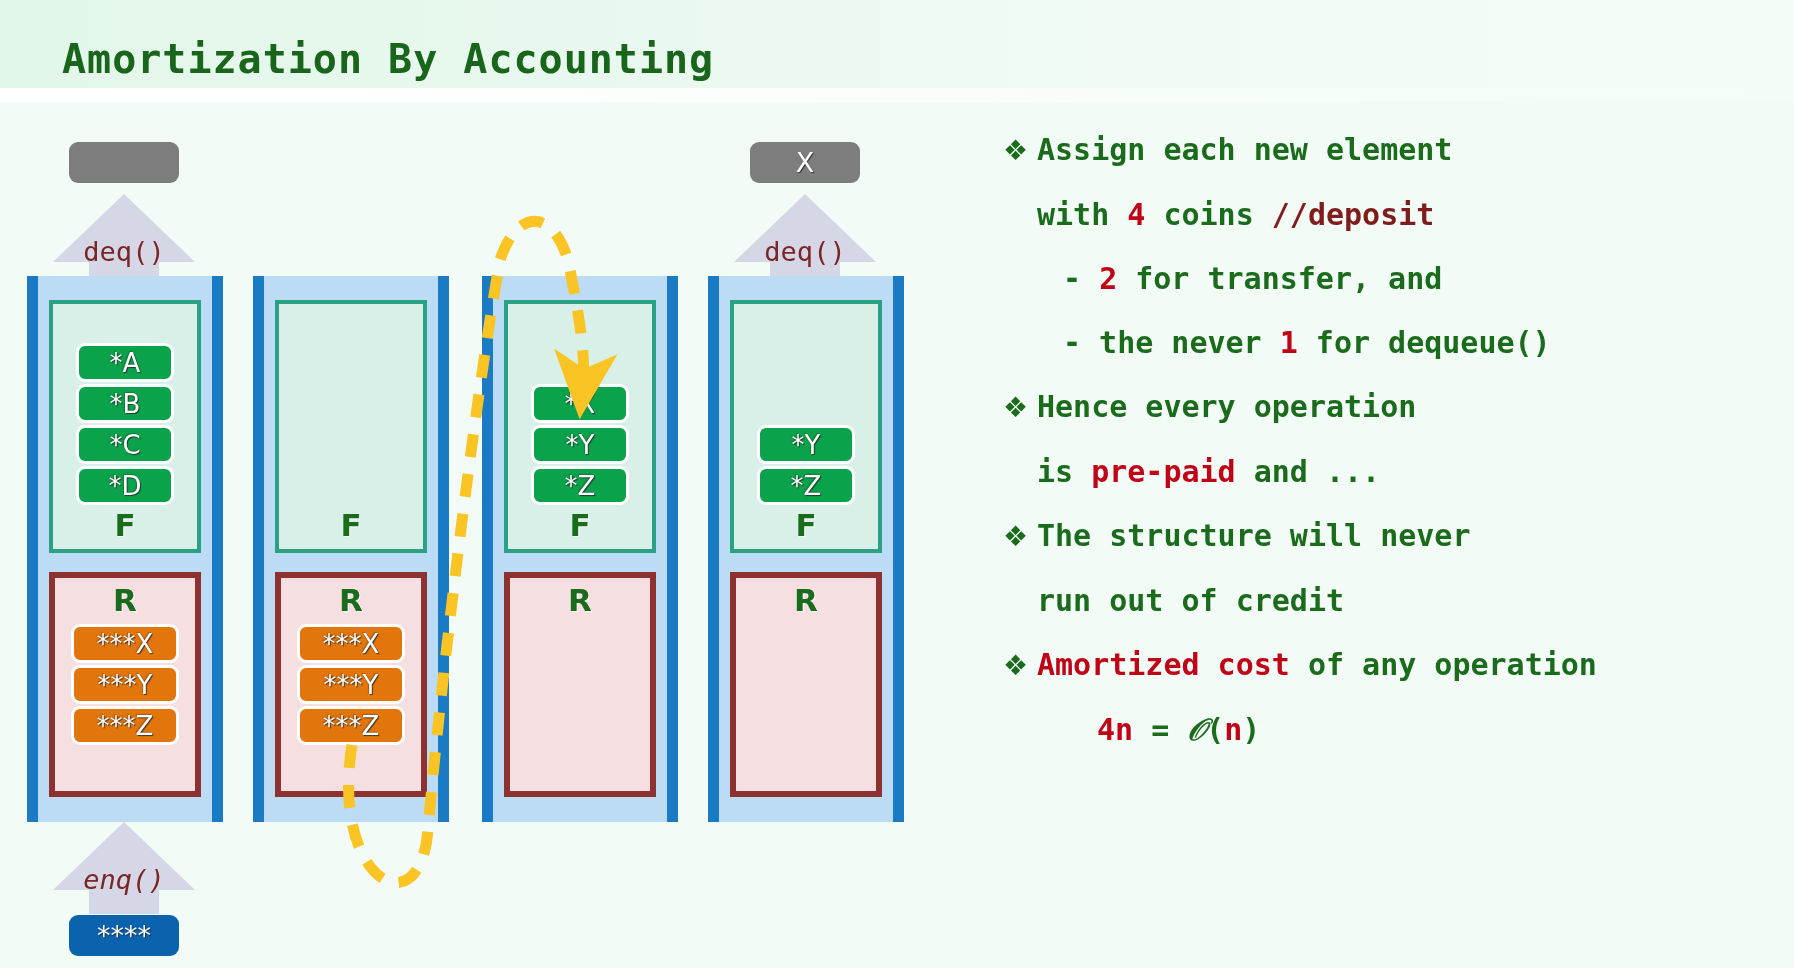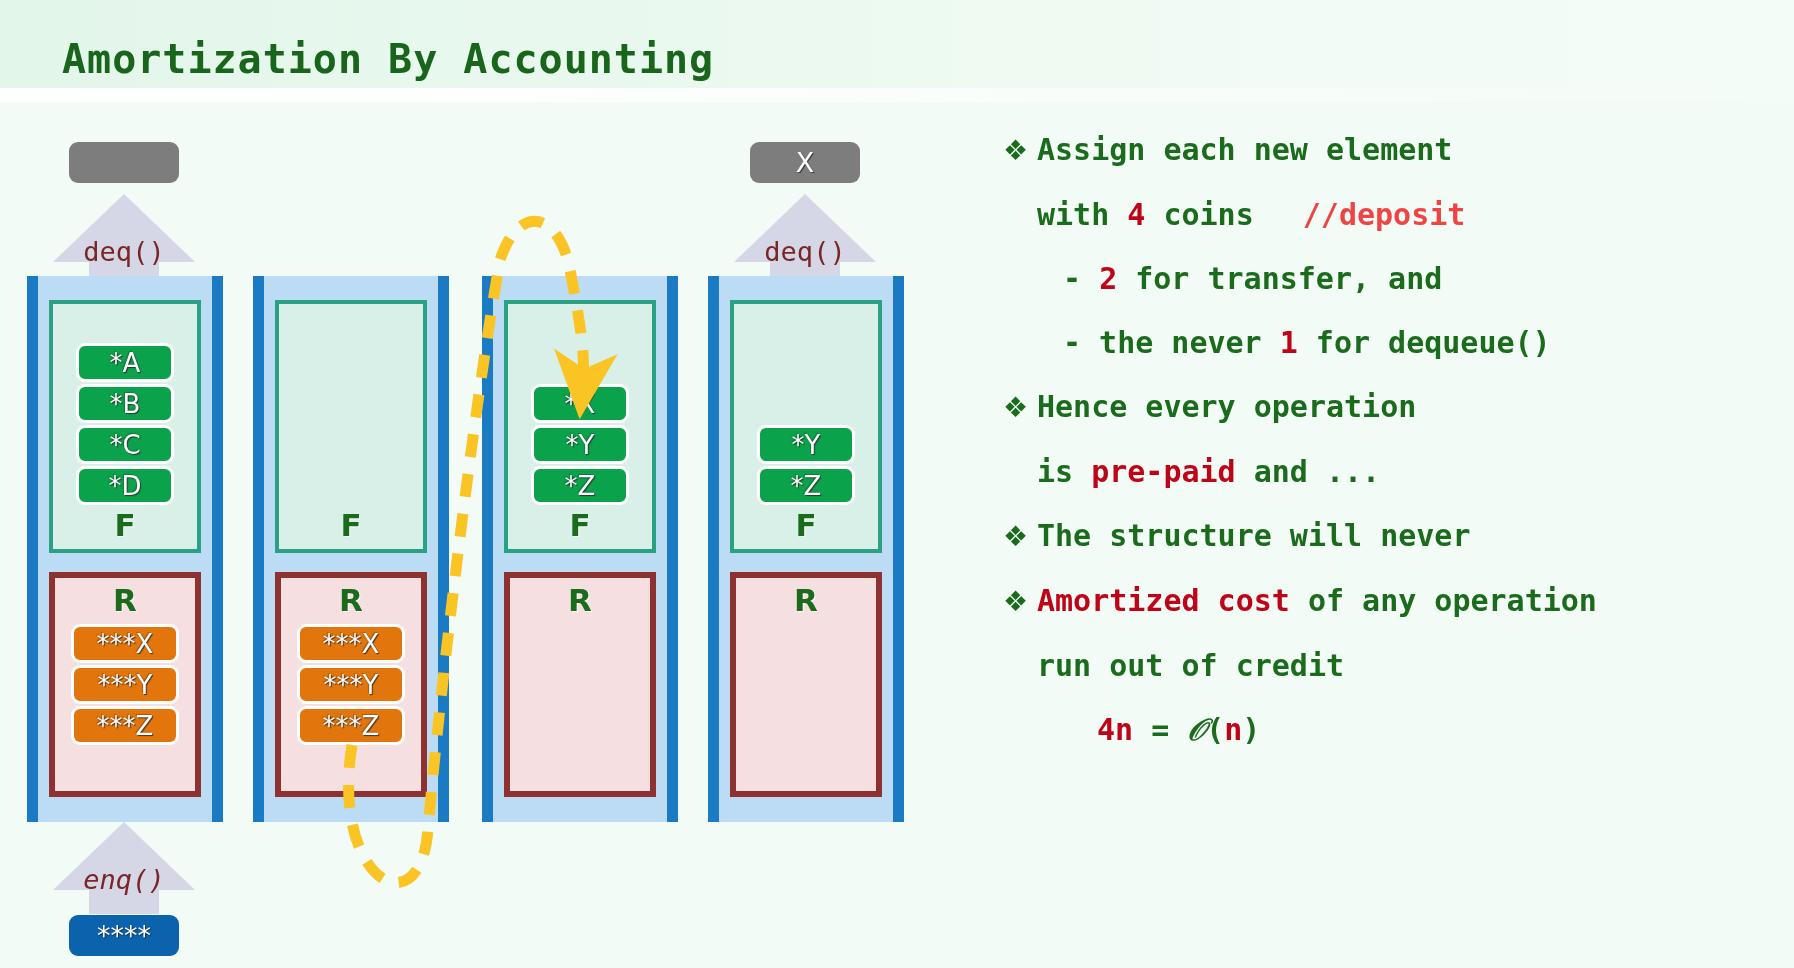--- a/index.html
+++ b/index.html
@@ -111,21 +111,21 @@
   .note-line{white-space:pre;position:relative;}
   .bullet{
     display:inline-block;width:34px;color:#1b6b1c;
     font-family:"DejaVu Sans","Liberation Sans",sans-serif;
     font-size:28px;
   }
   .ind1{padding-left:34px;}
   .ind2{padding-left:60px;}
   .ind3{padding-left:94px;}
   .red{color:#c00418;}
-  .comment{color:#ef4444;font-weight:bold;margin-left:31px;}
+  .comment{color:#7f1d1d;font-weight:bold;}
   .bigO{font-style:italic;font-family:"DejaVu Serif","Liberation Serif",serif;color:#1b6b1c;}
 
   svg.arrow-layer{position:absolute;left:0;top:0;width:1794px;height:968px;pointer-events:none;}
 </style>
 </head>
 <body>
 
 <div class="header-band"></div>
 <div class="header-strip"></div>
 <div class="page-title">Amortization By Accounting</div>
@@ -229,16 +229,16 @@
 </svg>
 
 <div class="notes" id="notes-root">
     <div class="note-line"><span class="bullet">❖</span><span class="">Assign each new element</span></div>
     <div class="note-line ind1"><span class="">with </span><span class="red">4</span><span class=""> coins </span><span class="comment">//deposit</span></div>
     <div class="note-line ind2"><span class="">- </span><span class="red">2</span><span class=""> for transfer, and</span></div>
     <div class="note-line ind2"><span class="">- the never </span><span class="red">1</span><span class=""> for dequeue()</span></div>
     <div class="note-line"><span class="bullet">❖</span><span class="">Hence every operation</span></div>
     <div class="note-line ind1"><span class="">is </span><span class="red">pre-paid</span><span class=""> and ...</span></div>
     <div class="note-line"><span class="bullet">❖</span><span class="">The structure will never</span></div>
+    <div class="note-line ind1"><span class="">run out of credit</span></div>
     <div class="note-line"><span class="bullet">❖</span><span class="red">Amortized cost</span><span class=""> of any operation</span></div>
-    <div class="note-line ind1"><span class="">run out of credit</span></div>
     <div class="note-line ind3"><span class="red">4n</span><span class=""> = </span><span class="bigO">𝒪</span><span class="">(</span><span class="red">n</span><span class="">)</span></div>
   </div>
 
 </body></html>

